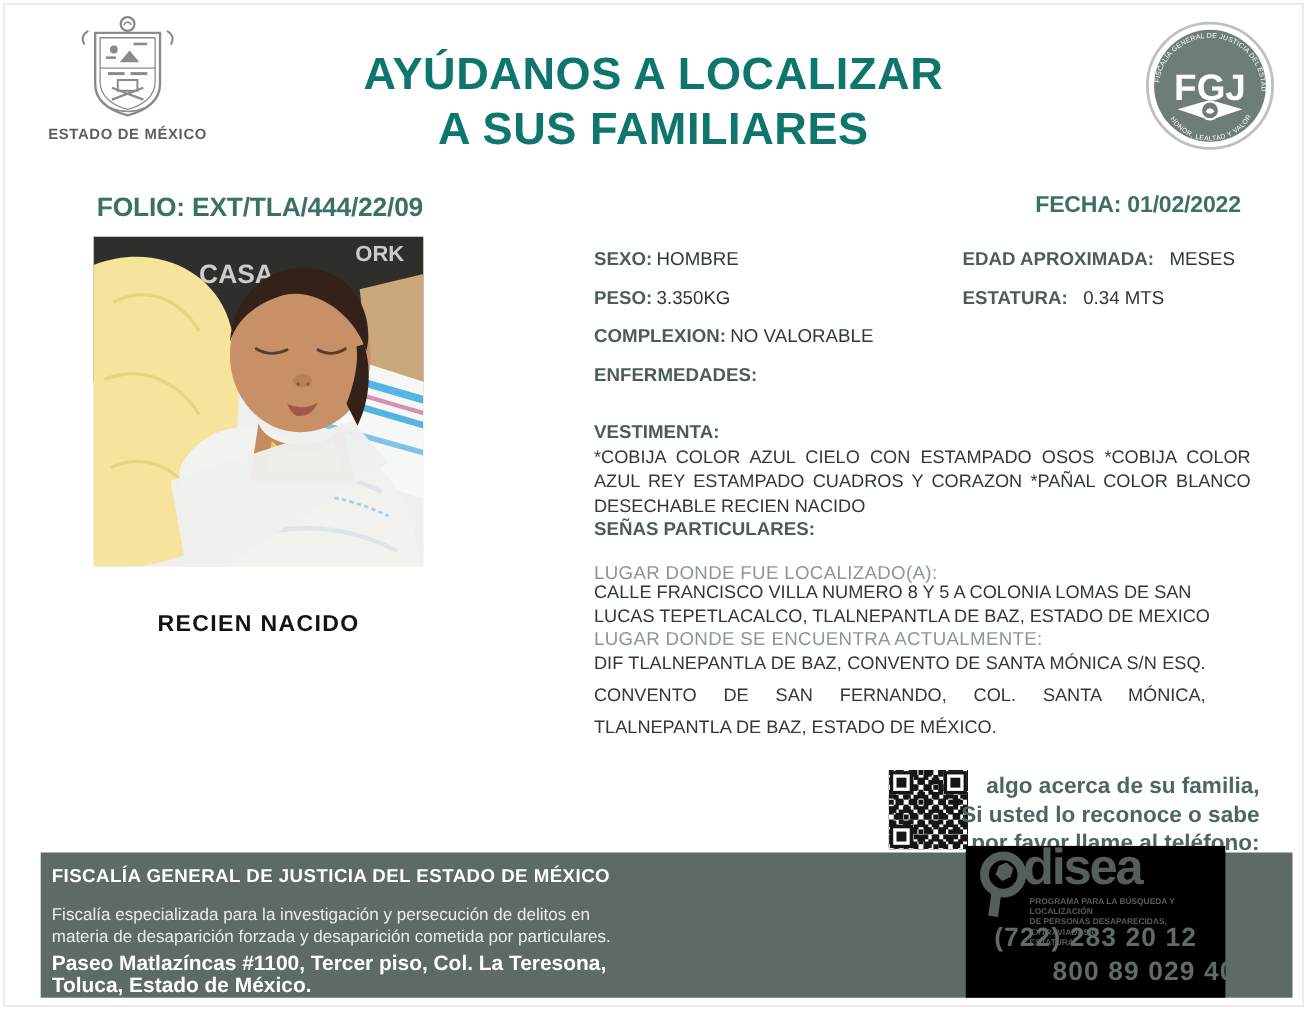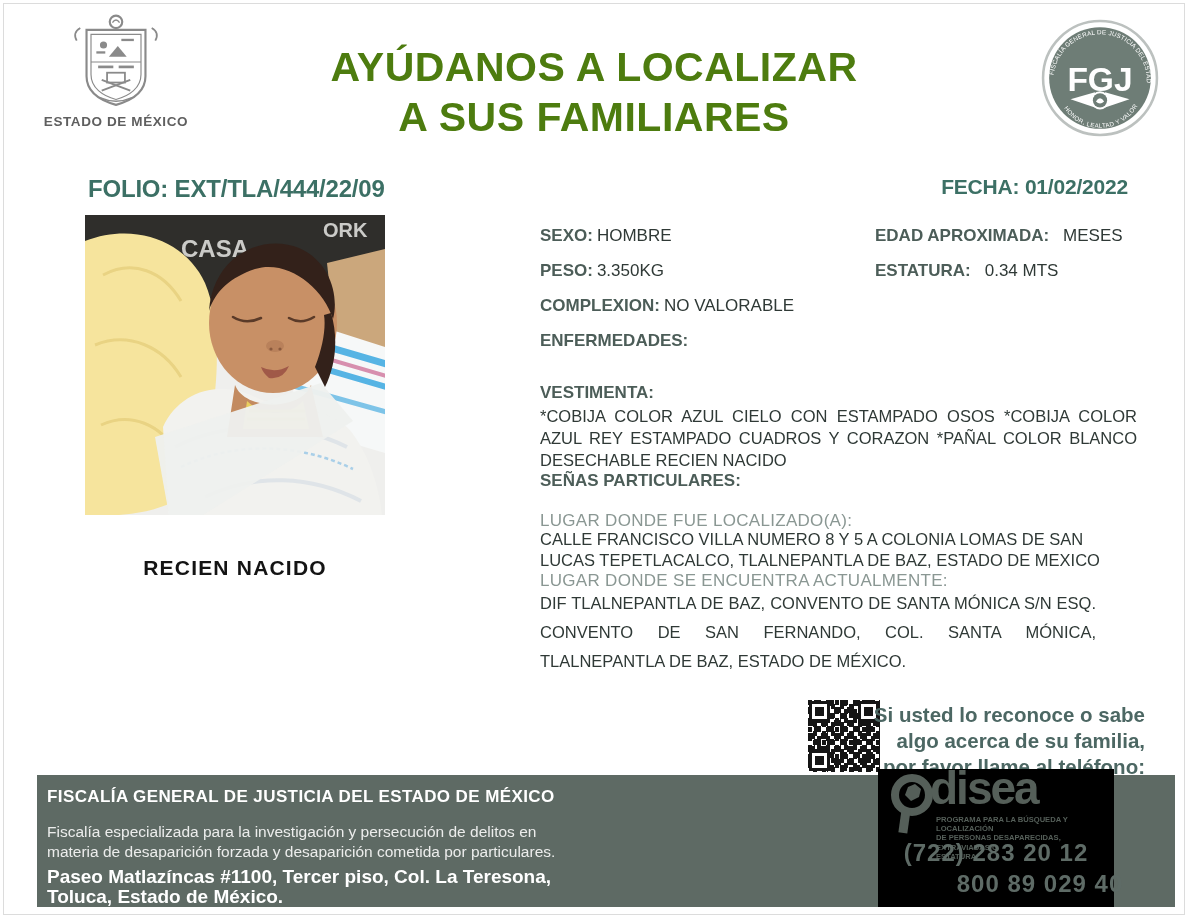--- a/index.html
+++ b/index.html
@@ -5,21 +5,21 @@
   html,body{margin:0;padding:0;background:#ffffff;}
   .page{position:relative;width:1188px;height:918px;background:#fff;overflow:hidden;
         font-family:"Liberation Sans", sans-serif;}
   .frame{position:absolute;inset:3px;border:1px solid #dcdcdc;pointer-events:none;}
 
   
   .coat{position:absolute;left:58px;top:12px;width:116px;height:100px;}
   .estado-label{position:absolute;left:30px;top:114px;width:172px;text-align:center;
     font-weight:bold;font-size:13.5px;color:#5f5f5f;letter-spacing:.6px;}
   .title{position:absolute;left:254px;top:42px;width:680px;text-align:center;
-    color:#4d7c0f;font-weight:bold;font-size:41px;line-height:50px;letter-spacing:.5px;}
+    color:#0f766e;font-weight:bold;font-size:41px;line-height:50px;letter-spacing:.5px;}
   .fgj{position:absolute;left:1040px;top:18px;width:120px;height:120px;}
 
   
   .folio{position:absolute;left:88px;top:175px;font-weight:bold;font-size:24px;color:#3C7065;letter-spacing:-.2px;}
   .fecha{position:absolute;right:60px;top:175px;font-weight:bold;font-size:21px;color:#3C7065;letter-spacing:-.2px;}
 
   
   .photo{position:absolute;left:85px;top:215px;width:300px;height:300px;background:#eee;}
   .caption{position:absolute;left:85px;top:556px;width:300px;text-align:center;
     font-weight:bold;font-size:21px;color:#141414;letter-spacing:1.2px;}
@@ -213,22 +213,22 @@
     <span class="lbl light">LUGAR DONDE SE ENCUENTRA ACTUALMENTE:</span>
   </div>
   <div class="para just" style="left:540px;top:589px;width:556px;line-height:29px;">DIF TLALNEPANTLA DE BAZ, CONVENTO DE SANTA MÓNICA S/N ESQ. CONVENTO DE SAN FERNANDO, COL. SANTA MÓNICA, TLALNEPANTLA DE BAZ, ESTADO DE MÉXICO.</div>
 
   <div class="qr">
     <div class="f tl"></div>
     <div class="f tr"></div>
     <div class="f bl"></div>
   </div>
   <div class="contact">
+    <div>algo acerca de su familia,</div>
     <div>Si usted lo reconoce o sabe</div>
-    <div>algo acerca de su familia,</div>
     <div>por favor llame al teléfono:</div>
   </div>
 
   <div class="bar">
     <div class="org">FISCALÍA GENERAL DE JUSTICIA DEL ESTADO DE MÉXICO</div>
     <div class="desc">
       <div>Fiscalía especializada para la investigación y persecución de delitos en</div>
       <div>materia de desaparición forzada y desaparición cometida por particulares.</div>
     </div>
     <div class="addr">

